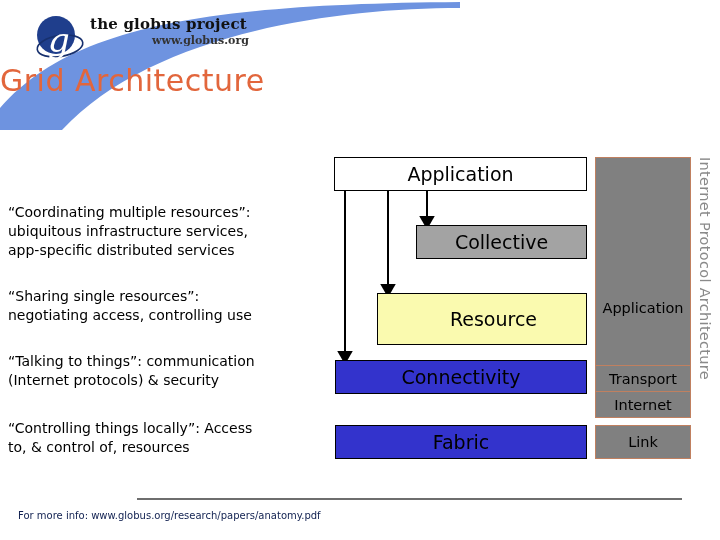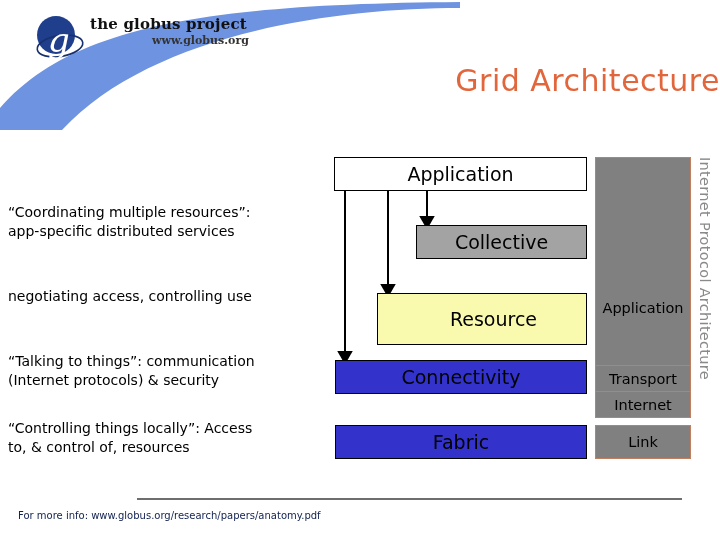--- a/index.html
+++ b/index.html
@@ -47,21 +47,21 @@
     font-size: 11px;
     color: #333333;
     white-space: nowrap;
   }
 
   
   .title {
     position: absolute;
     left: 0; top: 63px;
     width: 720px;
-    text-align: right;
+    text-align: left;
     font-size: 30px;
     color: #E2663C;
     letter-spacing: 0.5px;
   }
 
   
   .desc {
     position: absolute;
     left: 8px;
     width: 325px;
@@ -161,23 +161,25 @@
       <text x="16" y="38" font-family="DejaVu Serif, serif" font-size="34" font-style="italic" fill="#ffffff">g</text>
     </svg>
     <div class="logo-text">the globus project</div>
     <div class="logo-url">www.globus.org</div>
   </div>
 
   <div class="title">Grid Architecture</div>
 
   <div class="desc desc-1">
     <div>“Coordinating multiple resources”:</div>
+    <div>ubiquitous infrastructure services,</div>
     <div>app-specific distributed services</div>
   </div>
   <div class="desc desc-2">
+    <div>“Sharing single resources”:</div>
     <div>negotiating access, controlling use</div>
   </div>
   <div class="desc desc-3">
     <div>“Talking to things”: communication</div>
     <div>(Internet protocols) &amp; security</div>
   </div>
   <div class="desc desc-4">
     <div>“Controlling things locally”: Access</div>
     <div>to, &amp; control of, resources</div>
   </div>

